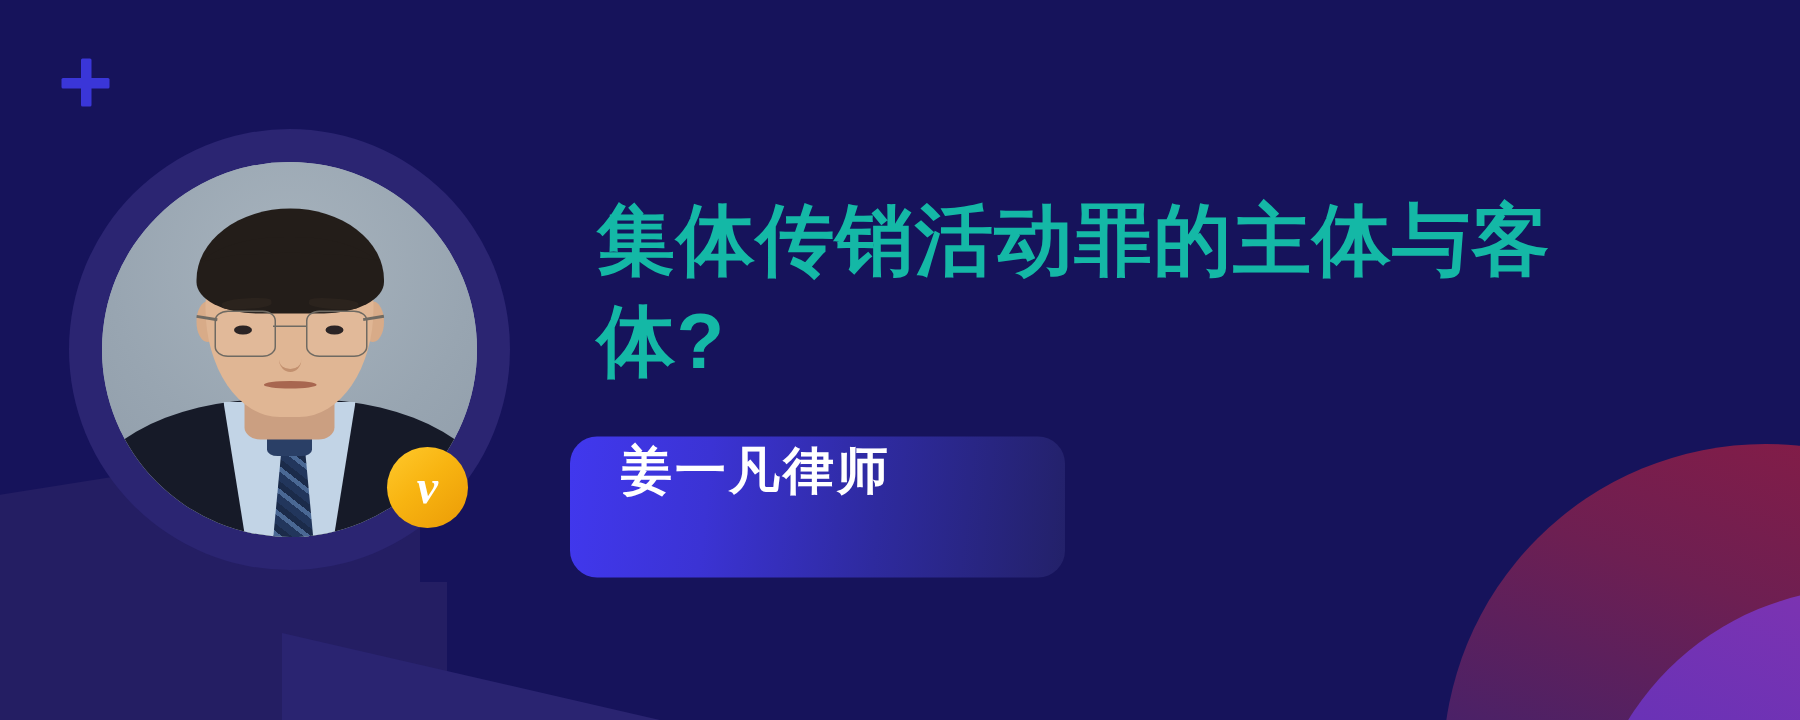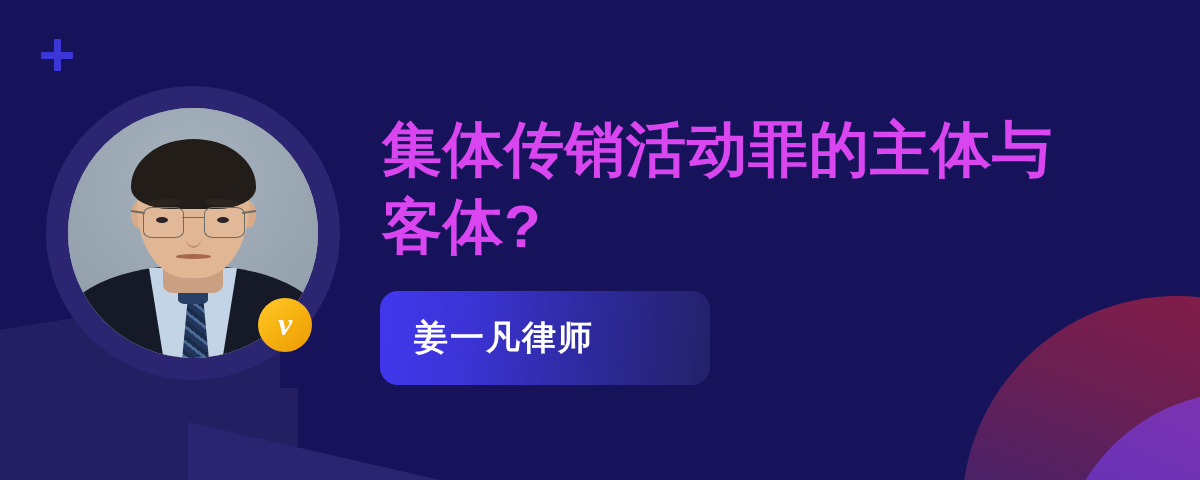--- a/index.html
+++ b/index.html
@@ -321,39 +321,39 @@
   }
 
   
   .content {
     position: absolute;
     left: 382px;
     top: 112px;
     width: 700px;
   }
   .title {
-    color: #d946ef;
-    font-size: 60px;
+    color: #14b8a6;
+    font-size: 52px;
     font-weight: 700;
     line-height: 1.28;
     letter-spacing: 1px;
-    margin: 0;
+    margin: 16px;
     width: 690px;
     font-family: "Liberation Sans", "DejaVu Sans", sans-serif;
   }
   .name-badge {
     position: absolute;
     left: 380px;
     top: 291px;
     width: 330px;
     height: 94px;
     border-radius: 18px;
     background: linear-gradient(96deg, #4138ee 0%, #3b33d4 28%, #2e2a9e 62%, #232169 100%);
     display: flex;
-    align-items: center;
+    align-items: flex-start;
   }
   .name-badge .name-text {
     color: #ffffff;
     font-size: 34px;
     font-weight: 700;
     letter-spacing: 2px;
     padding-left: 34px;
     font-family: "Liberation Sans", "DejaVu Sans", sans-serif;
   }
 </style>

